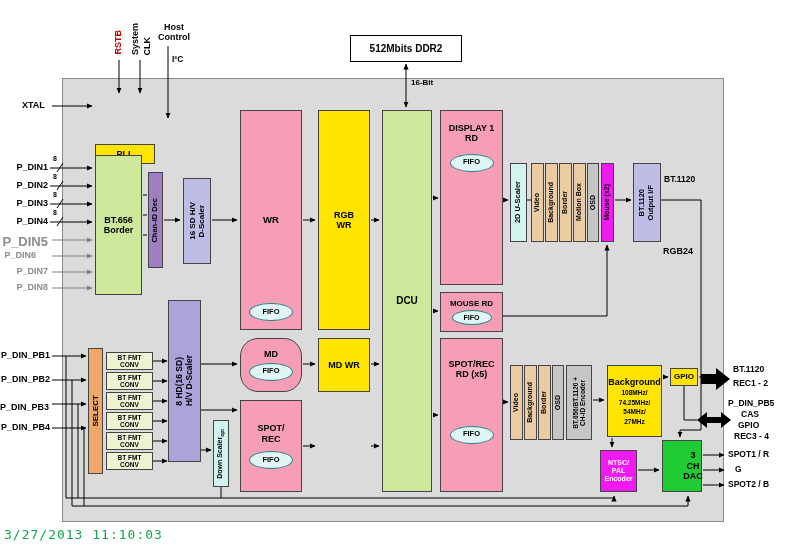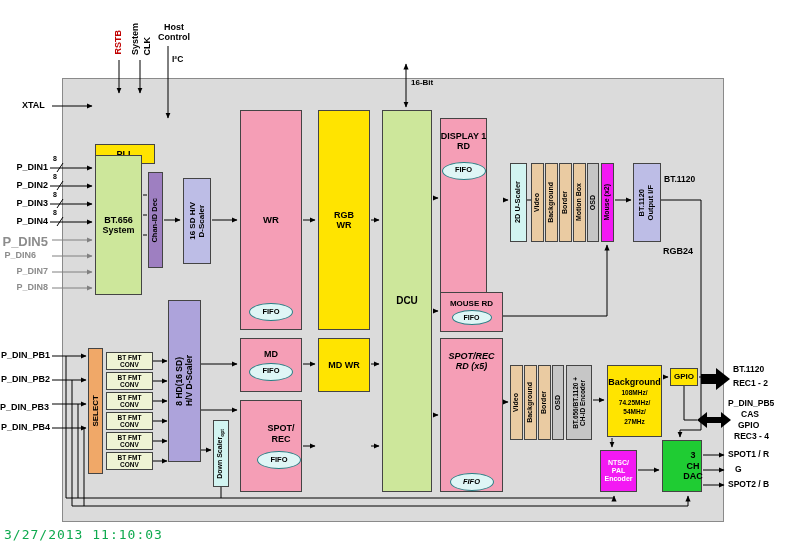--- a/index.html
+++ b/index.html
@@ -124,20 +124,23 @@
       <polygon points="701,374 716,374 716,368 730,379 716,390 716,384 701,384" fill="#000"></polygon>
       <polygon points="697,420 707,412 707,417 721,417 721,412 731,420 721,428 721,423 707,423 707,428" fill="#000"></polygon>
     </g>
   </svg>
 
   <div class="lbl v" style="left:113px;top:30px;font-size:9px;color:#C00000;">RSTB</div>
   <div class="lbl v" style="left:130px;top:23px;font-size:9px;">System</div>
   <div class="lbl v" style="left:142px;top:37px;font-size:9px;">CLK</div>
   <div class="lbl" style="left:152px;top:22px;width:44px;font-size:9px;white-space:normal;text-align:center;">Host Control</div>
   <div class="lbl" style="left:172px;top:54px;font-size:8.5px;">I²C</div>
+  <div class="box" style="left:350px;top:35px;width:112px;height:27px;background:#fff;border:1.5px solid #000;font-size:10px;">
+    <span>512Mbits DDR2</span>
+  </div>
   <div class="lbl" style="left:411px;top:78px;font-size:8px;">16-Bit</div>
 
   <div class="lbl" style="left:22px;top:100px;font-size:9px;">XTAL</div>
   <div class="box yellow" style="left:95px;top:96px;width:60px;height:20px;font-size:9px;margin-top:48px;">
     <span>PLL</span>
   </div>
 
   <div class="lbl" style="left:0;top:162px;width:48px;text-align:right;font-size:9px;">P_DIN1</div>
   <div class="lbl" style="left:0;top:180px;width:48px;text-align:right;font-size:9px;">P_DIN2</div>
   <div class="lbl" style="left:0;top:198px;width:48px;text-align:right;font-size:9px;">P_DIN3</div>
@@ -145,21 +148,21 @@
   <div class="lbl" style="left:53px;top:155px;font-size:7px;">8</div>
   <div class="lbl" style="left:53px;top:173px;font-size:7px;">8</div>
   <div class="lbl" style="left:53px;top:191px;font-size:7px;">8</div>
   <div class="lbl" style="left:53px;top:209px;font-size:7px;">8</div>
   <div class="lbl" style="left:0;top:234px;width:48px;text-align:right;font-size:13px;color:#8C8C8C;">P_DIN5</div>
   <div class="lbl" style="left:0;top:250px;width:36px;text-align:right;font-size:9px;color:#8C8C8C;">P_DIN6</div>
   <div class="lbl" style="left:0;top:266px;width:48px;text-align:right;font-size:9px;color:#8C8C8C;">P_DIN7</div>
   <div class="lbl" style="left:0;top:282px;width:48px;text-align:right;font-size:9px;color:#8C8C8C;">P_DIN8</div>
 
   <div class="box green" style="left:95px;top:155px;width:47px;height:140px;font-size:9px;">
-    <span style="width:40px;">BT.656 System</span>
+    <span style="width:40px;">BT.656 Border</span>
   </div>
   <div class="box purple" style="left:148px;top:172px;width:15px;height:96px;font-size:7.5px;">
     <span class="v">Chan-ID Dec</span>
   </div>
   <div class="box peri" style="left:183px;top:178px;width:28px;height:86px;font-size:8px;">
     <span class="v">16 SD H/V</span>
     <span class="v">D-Scaler</span>
   </div>
 
   <div class="lbl" style="left:0;top:350px;width:50px;text-align:right;font-size:9px;">P_DIN_PB1</div>
@@ -197,53 +200,53 @@
 
   <div class="box pink" style="left:240px;top:110px;width:62px;height:220px;font-size:9.5px;">
     <span>WR</span>
     <div class="fifo" style="position:absolute;left:50%;transform:translateX(-50%);bottom:8px;">
         <span>FIFO</span>
       </div>
   </div>
   <div class="box yellow" style="left:318px;top:110px;width:52px;height:220px;font-size:9px;">
     <span style="width:32px;">RGB WR</span>
   </div>
-  <div class="box col pink" style="left:240px;top:338px;width:62px;height:54px;font-size:9px;gap:3px;">
+  <div class="box col pink" style="left:240px;top:338px;width:62px;height:54px;font-size:9px;gap:3px;border-radius:18px;">
     <span>MD</span>
     <div class="fifo">
         <span>FIFO</span>
       </div>
   </div>
   <div class="box yellow" style="left:318px;top:338px;width:52px;height:54px;font-size:9px;">
     <span style="width:34px;">MD WR</span>
   </div>
-  <div class="box col pink" style="left:240px;top:400px;width:62px;height:92px;font-size:9px;gap:7px;align-items:flex-end;">
+  <div class="box col pink" style="left:240px;top:400px;width:62px;height:92px;font-size:9px;gap:7px;">
     <span style="width:40px;">SPOT/ REC</span>
     <div class="fifo">
         <span>FIFO</span>
       </div>
   </div>
 
   <div class="box green" style="left:382px;top:110px;width:50px;height:382px;font-size:10px;">
     <span>DCU</span>
   </div>
 
-  <div class="box col pink" style="left:440px;top:118px;width:47px;height:175px;font-size:9px;justify-content:flex-start;padding-top:12px;gap:10px;">
+  <div class="box col pink" style="left:440px;top:110px;width:63px;height:175px;font-size:9px;justify-content:flex-start;padding-top:12px;gap:10px;">
     <span style="width:50px;">DISPLAY 1 RD</span>
     <div class="fifo">
         <span>FIFO</span>
       </div>
   </div>
   <div class="box col pink" style="left:440px;top:292px;width:63px;height:40px;font-size:8px;gap:2px;">
     <span>MOUSE RD</span>
     <div class="fifo" style="width:38px;height:13px;font-size:7px;">
         <span>FIFO</span>
       </div>
   </div>
-  <div class="box col pink" style="left:440px;top:338px;width:63px;height:154px;font-size:9px;justify-content:space-between;padding-top:12px;font-style:italic;">
+  <div class="box col pink" style="left:440px;top:338px;width:63px;height:154px;font-size:9px;justify-content:flex-start;padding-top:20px;">
     <span style="width:48px;">SPOT/REC RD (x5)</span>
     <div class="fifo" style="margin-top:46px;">
         <span>FIFO</span>
       </div>
   </div>
 
   <div class="box cyan" style="left:510px;top:163px;width:17px;height:79px;font-size:7.5px;">
     <span class="v">2D U-Scaler</span>
   </div>
   <div class="box tan" style="left:531px;top:163px;width:13px;height:79px;font-size:7px;">

